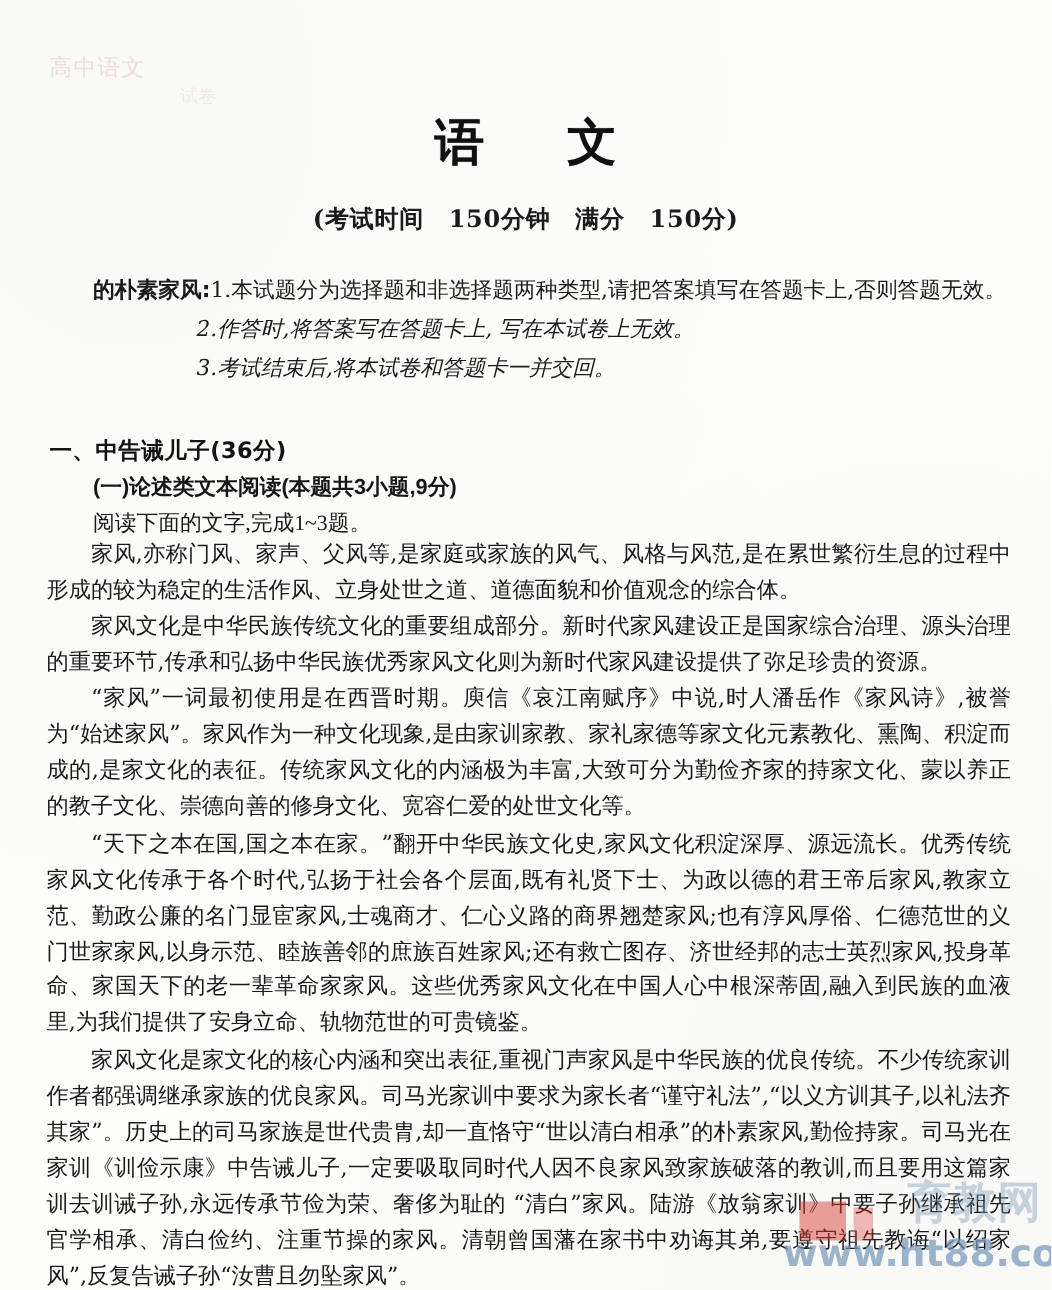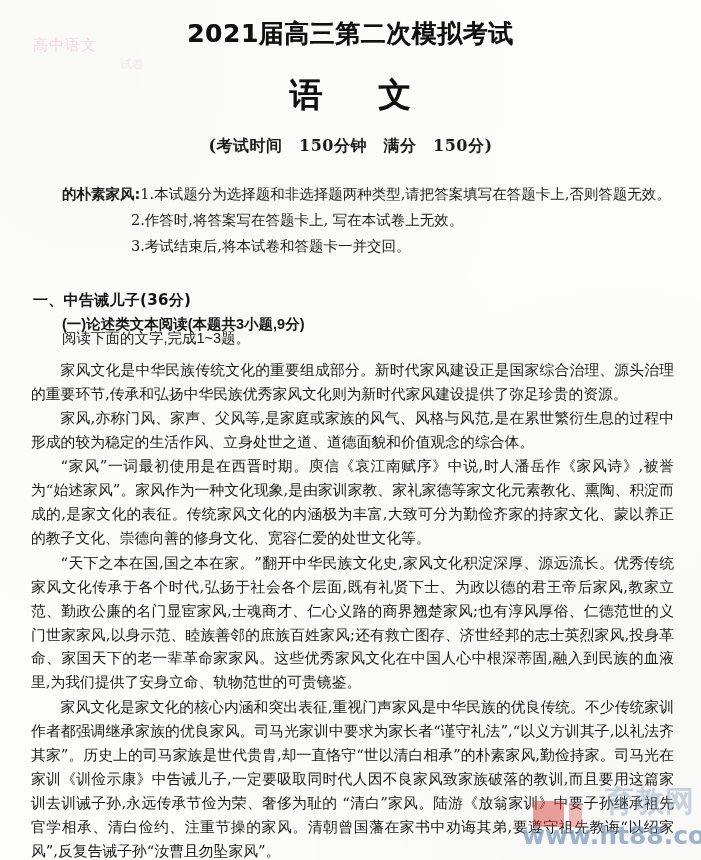--- a/index.html
+++ b/index.html
@@ -157,20 +157,21 @@
     font-weight: 700;
     font-family: "DejaVu Sans", "Liberation Sans", sans-serif;
     font-size: 14.5px;
   }
   .notice-line {
     white-space: normal;
   }
   .notice-item {
     padding-left: 69px;
     text-indent: 0;
+    font-style: italic;
   }
   .notice-first {
     padding-left: 69px;
     text-indent: -69px;
   }
 
   
   .section-head {
     position: absolute;
     left: 33px;
@@ -188,24 +189,24 @@
     top: 315px;
     font-size: 14.5px;
     font-weight: 600;
     color: #161616;
     font-family: Liberation Sans, sans-serif;
   }
 
   .instruction {
     position: absolute;
     left: 62px;
-    top: 329px;
+    top: 339px;
     font-size: 14.5px;
     color: #171717;
-    font-family: Liberation Sans, sans-serif;
+    font-family: Liberation Serif, serif;
   }
 
   .body-text {
     position: absolute;
     left: 31px;
     top: 358px;
     width: 643px;
     font-size: 14.8px;
     line-height: 1.62;
     color: #191919;
@@ -220,37 +221,36 @@
   }
 </style>
 </head>
 <body>
 
 <div id="page">
 
   <div class="wm-pink">高中语文</div>
   <div class="wm-pink-2">试卷</div>
 
-  <div class="doc-title">2021届高三第二次模拟考试</div>
   <div class="doc-subject">语 文</div>
   <div class="doc-exam-info">(考试时间　150分钟　满分　150分)</div>
 
   <div class="notice">
     <div class="notice-line notice-first"><span class="notice-label">的朴素家风:</span><span>1.本试题分为选择题和非选择题两种类型,请把答案填写在答题卡上,否则答题无效。</span></div>
     <div class="notice-line notice-item">2.作答时,将答案写在答题卡上, 写在本试卷上无效。</div>
     <div class="notice-line notice-item">3.考试结束后,将本试卷和答题卡一并交回。</div>
   </div>
 
   <div class="section-head">一、中告诫儿子(36分)</div>
   <div class="sub-head">(一)论述类文本阅读(本题共3小题,9分)</div>
   <div class="instruction">阅读下面的文字,完成1~3题。</div>
 
   <div class="body-text">
+    <p>家风,亦称门风、家声、父风等,是家庭或家族的风气、风格与风范,是在累世繁衍生息的过程中形成的较为稳定的生活作风、立身处世之道、道德面貌和价值观念的综合体。</p>
     <p>家风文化是中华民族传统文化的重要组成部分。新时代家风建设正是国家综合治理、源头治理的重要环节,传承和弘扬中华民族优秀家风文化则为新时代家风建设提供了弥足珍贵的资源。</p>
-    <p>家风,亦称门风、家声、父风等,是家庭或家族的风气、风格与风范,是在累世繁衍生息的过程中形成的较为稳定的生活作风、立身处世之道、道德面貌和价值观念的综合体。</p>
     <p>“家风”一词最初使用是在西晋时期。庾信《哀江南赋序》中说,时人潘岳作《家风诗》,被誉为“始述家风”。家风作为一种文化现象,是由家训家教、家礼家德等家文化元素教化、熏陶、积淀而成的,是家文化的表征。传统家风文化的内涵极为丰富,大致可分为勤俭齐家的持家文化、蒙以养正的教子文化、崇德向善的修身文化、宽容仁爱的处世文化等。</p>
     <p>“天下之本在国,国之本在家。”翻开中华民族文化史,家风文化积淀深厚、源远流长。优秀传统家风文化传承于各个时代,弘扬于社会各个层面,既有礼贤下士、为政以德的君王帝后家风,教家立范、勤政公廉的名门显宦家风,士魂商才、仁心义路的商界翘楚家风;也有淳风厚俗、仁德范世的义门世家家风,以身示范、睦族善邻的庶族百姓家风;还有救亡图存、济世经邦的志士英烈家风,投身革命、家国天下的老一辈革命家家风。这些优秀家风文化在中国人心中根深蒂固,融入到民族的血液里,为我们提供了安身立命、轨物范世的可贵镜鉴。</p>
     <p>家风文化是家文化的核心内涵和突出表征,重视门声家风是中华民族的优良传统。不少传统家训作者都强调继承家族的优良家风。司马光家训中要求为家长者“谨守礼法”,“以义方训其子,以礼法齐其家”。历史上的司马家族是世代贵胄,却一直恪守“世以清白相承”的朴素家风,勤俭持家。司马光在家训《训俭示康》中告诫儿子,一定要吸取同时代人因不良家风致家族破落的教训,而且要用这篇家训去训诫子孙,永远传承节俭为荣、奢侈为耻的 “清白”家风。陆游《放翁家训》中要子孙继承祖先官学相承、清白俭约、注重节操的家风。清朝曾国藩在家书中劝诲其弟,要遵守祖先教诲“以绍家风”,反复告诫子孙“汝曹且勿坠家风”。</p>
   </div>
 
   <div class="wm-site">
     <div class="wm-cjk">育教网</div>
     <div class="wm-block"></div>
     <div class="wm-block2"></div>
     <div class="wm-url">www.ht88.com</div>

